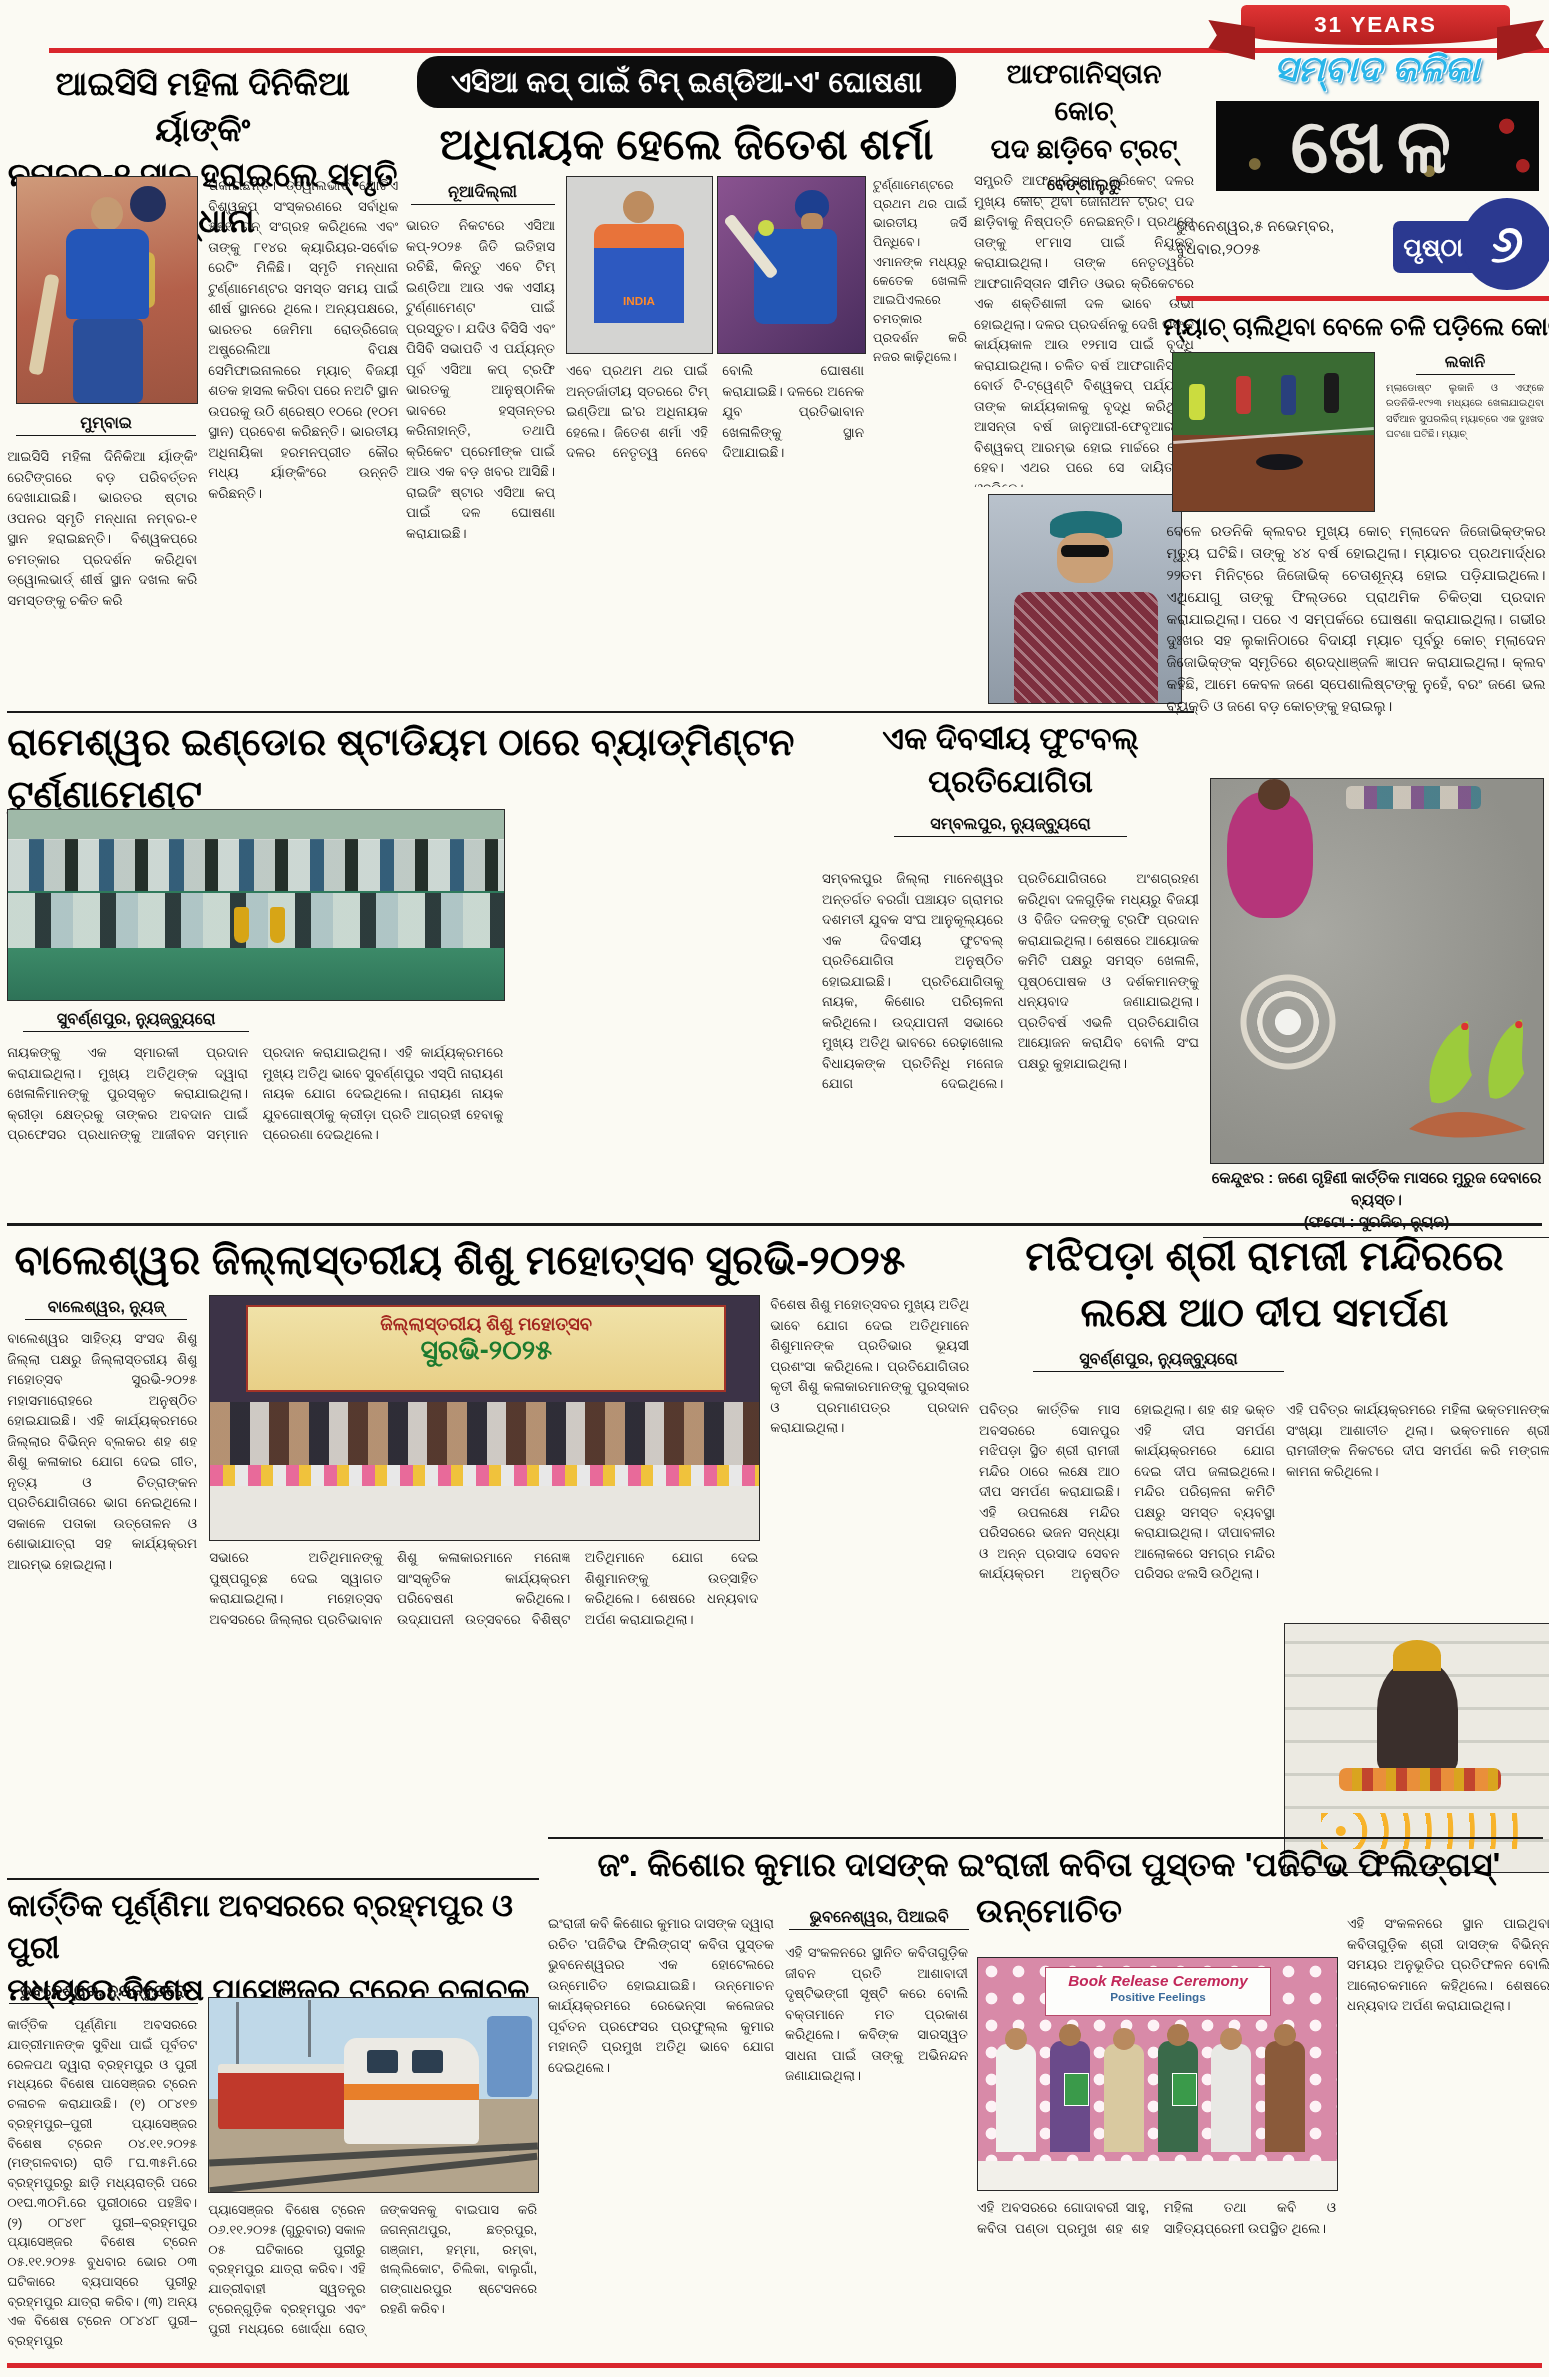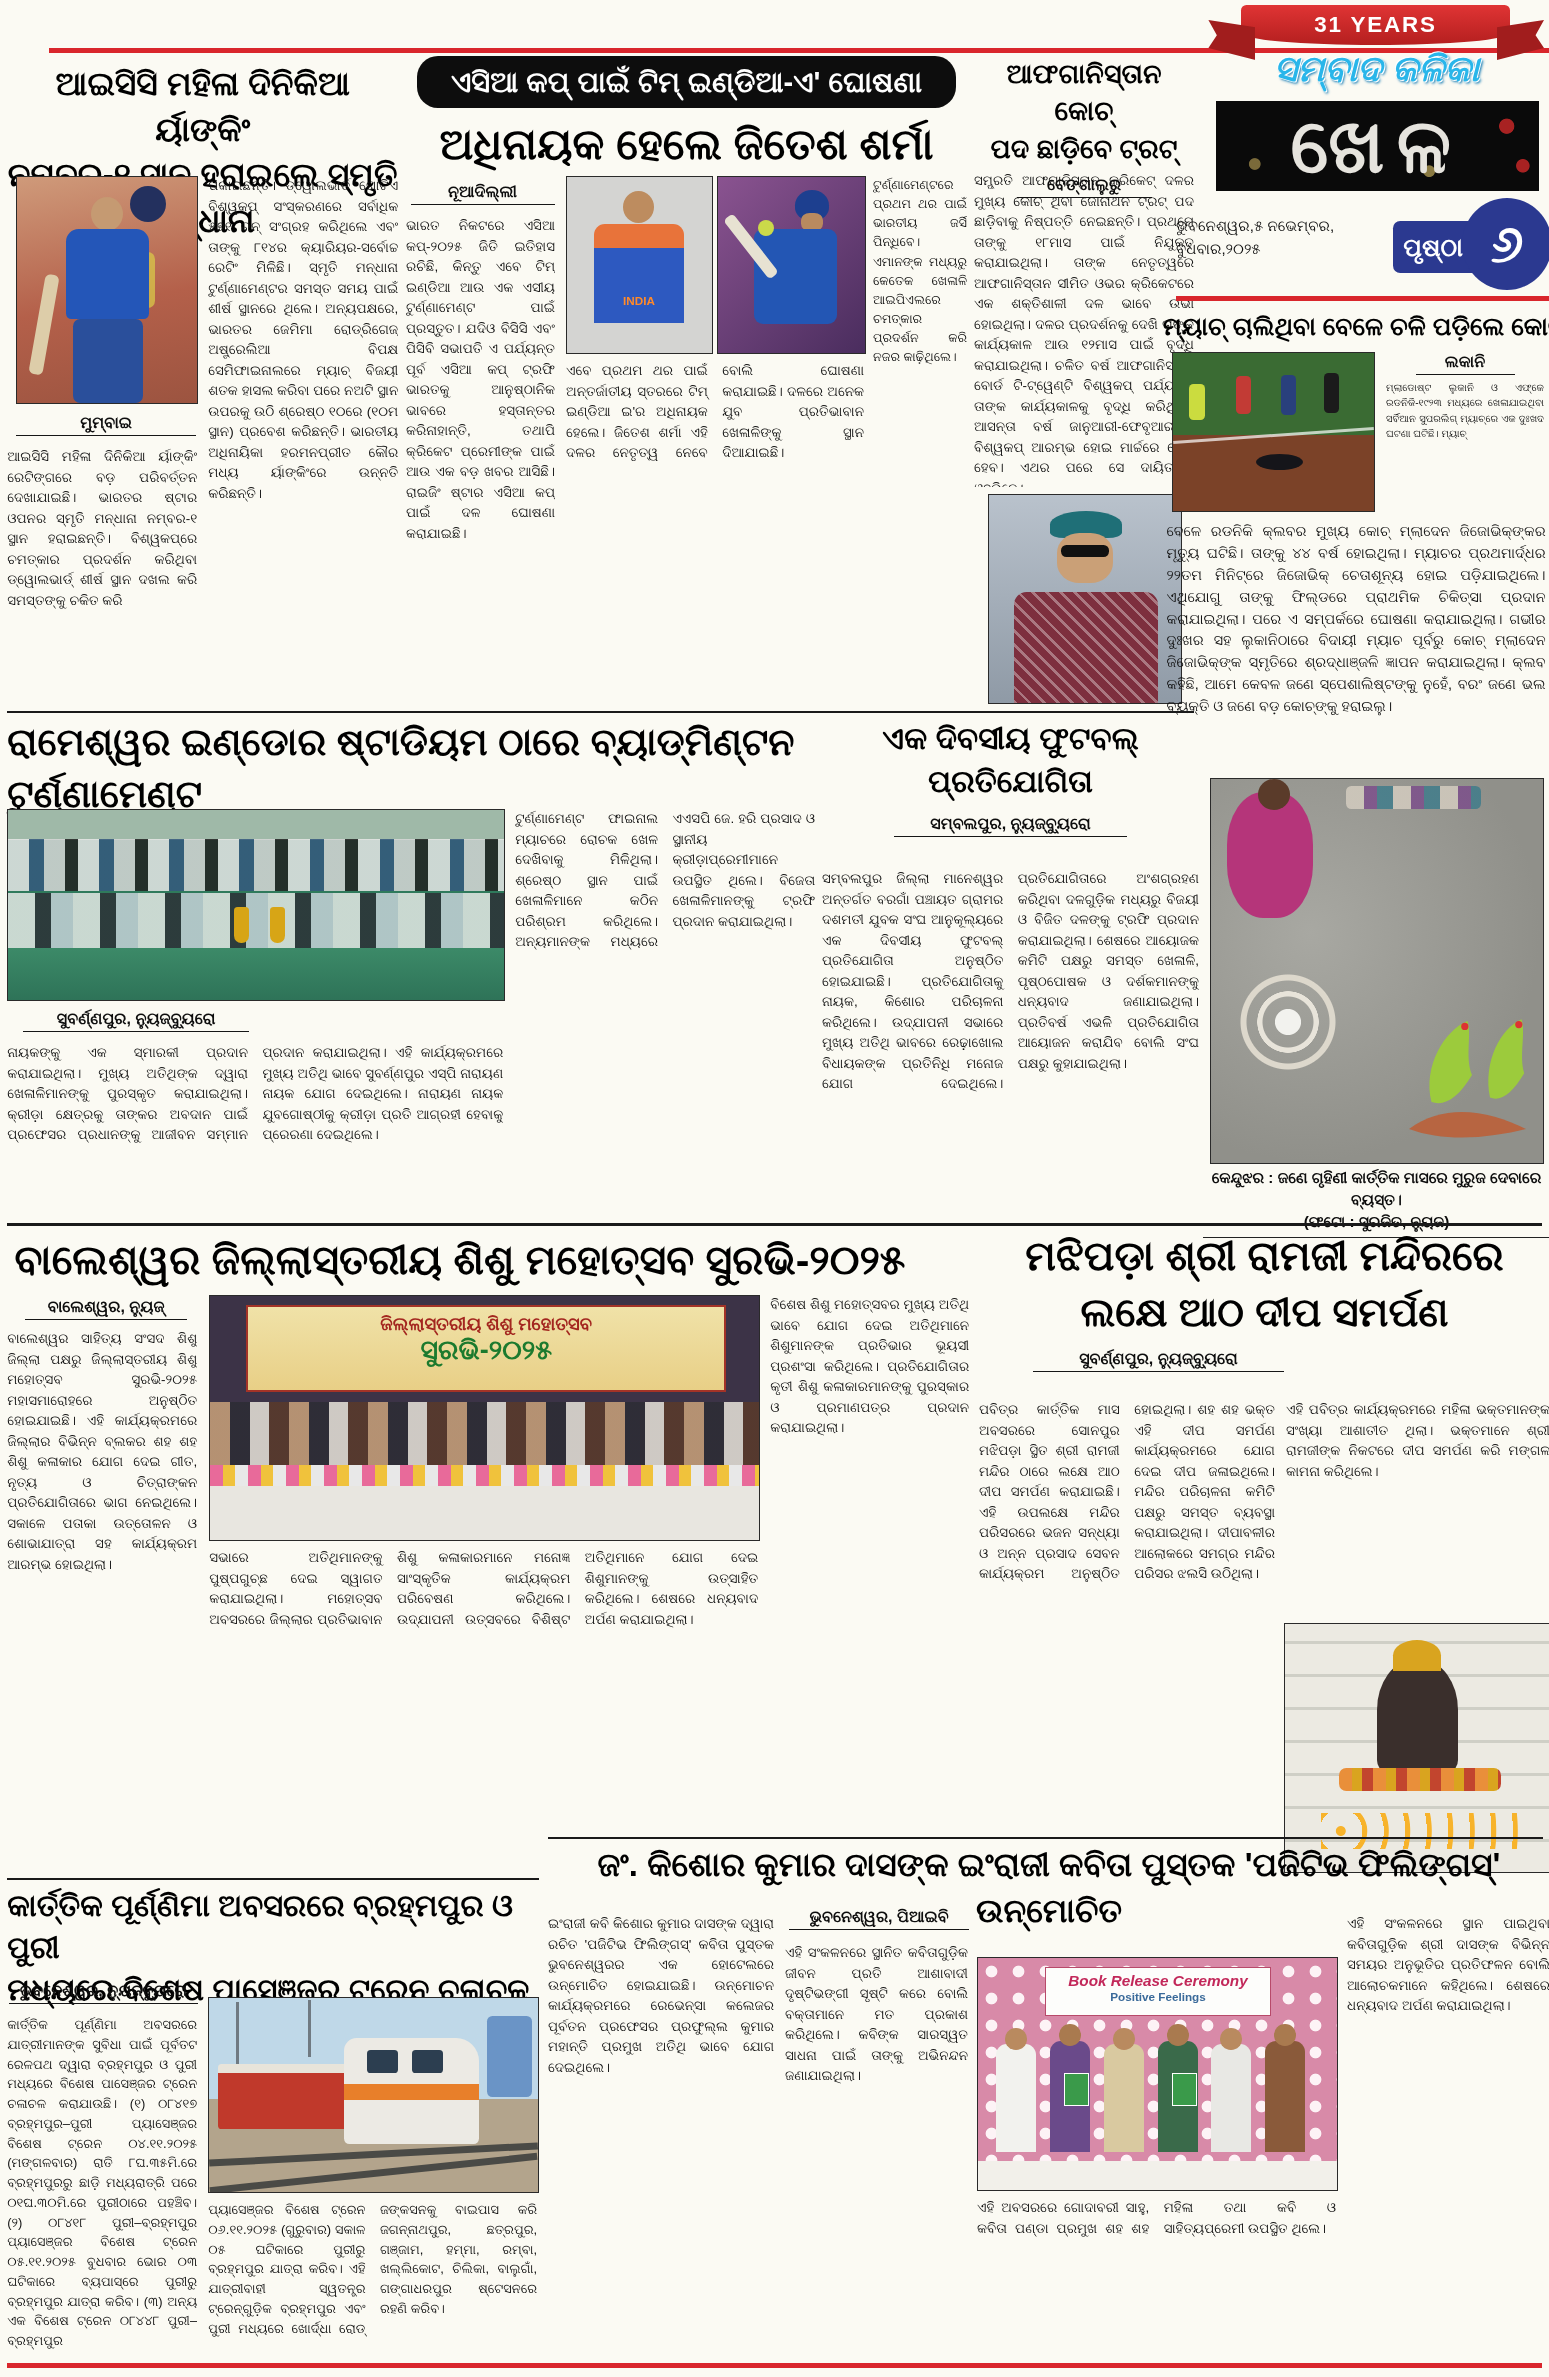--- a/index.html
+++ b/index.html
@@ -112,21 +112,20 @@
   <div class="abs" style="left:7.2px;top:716px;width:808px;height:501px;">
     <div class="hl" style="font-size:38px;text-align:left;">ରାମେଶ୍ୱର ଇଣ୍ଡୋର ଷ୍ଟାଡିୟମ ଠାରେ ବ୍ୟାଡ୍‌ମିଣ୍ଟନ ଟୁର୍ଣ୍ଣାମେଣ୍ଟ</div>
     <div class="photo" style="left:0;top:93px;width:496px;height:190px;background:linear-gradient(180deg,#9fb9a8 0 16%,#2f7a5c 16% 100%);">
       <div class="sh" style="left:0;top:29px;width:496px;height:52px;background:repeating-linear-gradient(90deg,#e8e8e8 0 21.5px,#35597e 21.5px 36px,#d8d8d8 36px 57px,#222 57px 70px);opacity:.85;"></div>
       <div class="sh" style="left:0;top:83px;width:496px;height:56px;background:repeating-linear-gradient(90deg,#f0f0ee 0 27px,#2c2c34 27px 43px,#cfd8e0 43px 65px);opacity:.8;"></div>
       <div class="sh" style="left:226px;top:97px;width:14.4px;height:36px;background:#d7a516;border-radius:3.6px 3.6px 7.2px 7.2px;"></div>
       <div class="sh" style="left:262px;top:97px;width:14.4px;height:36px;background:#d7a516;border-radius:3.6px 3.6px 7.2px 7.2px;"></div>
       <div class="sh" style="left:0;top:138px;width:496px;height:52px;background:linear-gradient(180deg,#3c8a68,#2e7358);"></div>
     </div>
     <div class="abs byl" style="left:16px;top:293px;width:226px;">ସୁବର୍ଣ୍ଣପୁର, ନ୍ୟୁଜ୍‌ବ୍ୟୁରୋ</div>
-    <div class="abs bod cols2" style="left:508px;top:93px;width:300px;height:406px;">ଟୁର୍ଣ୍ଣାମେଣ୍ଟ ଫାଇନାଲ ମ୍ୟାଚରେ ରୋଚକ ଖେଳ ଦେଖିବାକୁ ମିଳିଥିଲା। ଶ୍ରେଷ୍ଠ ସ୍ଥାନ ପାଇଁ ଖେଳାଳିମାନେ କଠିନ ପରିଶ୍ରମ କରିଥିଲେ। ଅନ୍ୟମାନଙ୍କ ମଧ୍ୟରେ ଏଏସପି ଜେ. ହରି ପ୍ରସାଦ ଓ ସ୍ଥାନୀୟ କ୍ରୀଡ଼ାପ୍ରେମୀମାନେ ଉପସ୍ଥିତ ଥିଲେ। ବିଜେତା ଖେଳାଳିମାନଙ୍କୁ ଟ୍ରଫି ପ୍ରଦାନ କରାଯାଇଥିଲା।</div>
     <div class="abs bod cols2" style="left:0;top:327px;width:496px;height:172px;">ନାୟକଙ୍କୁ ଏକ ସ୍ମାରକୀ ପ୍ରଦାନ କରାଯାଇଥିଲା। ମୁଖ୍ୟ ଅତିଥିଙ୍କ ଦ୍ୱାରା ଖେଳାଳିମାନଙ୍କୁ ପୁରସ୍କୃତ କରାଯାଇଥିଲା। କ୍ରୀଡ଼ା କ୍ଷେତ୍ରକୁ ତାଙ୍କର ଅବଦାନ ପାଇଁ ପ୍ରଫେସର ପ୍ରଧାନଙ୍କୁ ଆଜୀବନ ସମ୍ମାନ ପ୍ରଦାନ କରାଯାଇଥିଲା। ଏହି କାର୍ଯ୍ୟକ୍ରମରେ ମୁଖ୍ୟ ଅତିଥି ଭାବେ ସୁବର୍ଣ୍ଣପୁର ଏସ୍‌ପି ନାରାୟଣ ନାୟକ ଯୋଗ ଦେଇଥିଲେ। ନାରାୟଣ ନାୟକ ଯୁବଗୋଷ୍ଠୀକୁ କ୍ରୀଡ଼ା ପ୍ରତି ଆଗ୍ରହୀ ହେବାକୁ ପ୍ରେରଣା ଦେଇଥିଲେ।</div>
   </div>
 
   <div class="abs" style="left:822px;top:718px;width:377px;height:499px;">
     <div class="hl" style="font-size:31px;">ଏକ ଦିବସୀୟ ଫୁଟବଲ୍ ପ୍ରତିଯୋଗିତା</div>
     <div class="byl" style="width:233px;margin:10.8px auto 0;">ସମ୍ବଲପୁର, ନ୍ୟୁଜ୍‌ବ୍ୟୁରୋ</div>
     <div class="abs bod cols2" style="left:0;top:151px;width:377px;height:347px;">ସମ୍ବଲପୁର ଜିଲ୍ଲା ମାନେଶ୍ୱର ଅନ୍ତର୍ଗତ ବରଗାଁ ପଞ୍ଚାୟତ ଗ୍ରାମର ଦଶମତୀ ଯୁବକ ସଂଘ ଆନୁକୂଲ୍ୟରେ ଏକ ଦିବସୀୟ ଫୁଟବଲ୍ ପ୍ରତିଯୋଗିତା ଅନୁଷ୍ଠିତ ହୋଇଯାଇଛି। ପ୍ରତିଯୋଗିତାକୁ ନାୟକ, କିଶୋର ପରିଚାଳନା କରିଥିଲେ। ଉଦ୍‌ଯାପନୀ ସଭାରେ ମୁଖ୍ୟ ଅତିଥି ଭାବରେ ରେଢ଼ାଖୋଲ ବିଧାୟକଙ୍କ ପ୍ରତିନିଧି ମନୋଜ ଯୋଗ ଦେଇଥିଲେ। ପ୍ରତିଯୋଗିତାରେ ଅଂଶଗ୍ରହଣ କରିଥିବା ଦଳଗୁଡ଼ିକ ମଧ୍ୟରୁ ବିଜୟୀ ଓ ବିଜିତ ଦଳଙ୍କୁ ଟ୍ରଫି ପ୍ରଦାନ କରାଯାଇଥିଲା। ଶେଷରେ ଆୟୋଜକ କମିଟି ପକ୍ଷରୁ ସମସ୍ତ ଖେଳାଳି, ପୃଷ୍ଠପୋଷକ ଓ ଦର୍ଶକମାନଙ୍କୁ ଧନ୍ୟବାଦ ଜଣାଯାଇଥିଲା। ପ୍ରତିବର୍ଷ ଏଭଳି ପ୍ରତିଯୋଗିତା ଆୟୋଜନ କରାଯିବ ବୋଲି ସଂଘ ପକ୍ଷରୁ କୁହାଯାଇଥିଲା।</div>
   </div>
 
   <div class="photo" style="left:1210px;top:778px;width:332px;height:384px;background:radial-gradient(circle at 30% 40%,#a8a8a2,#90908a 70%);">

